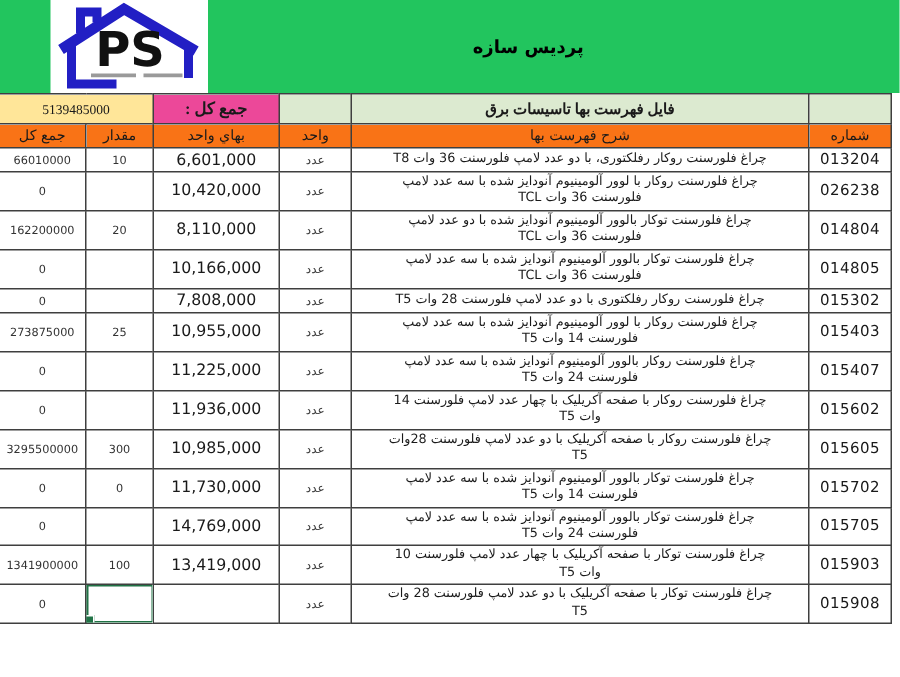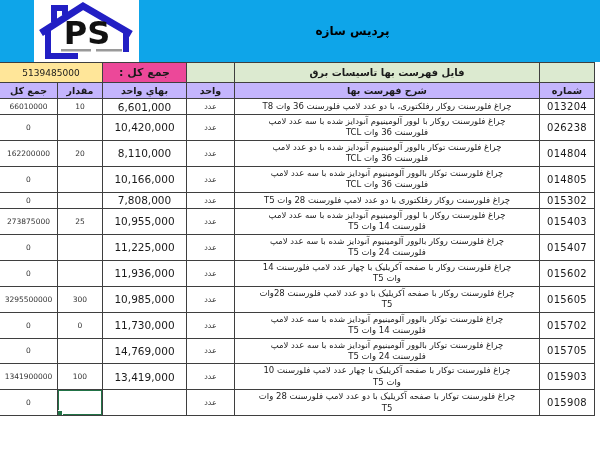--- a/index.html
+++ b/index.html
@@ -1,42 +1,42 @@
 <!DOCTYPE html>
 <html lang="fa" dir="rtl"><head>
 <meta charset="utf-8">
 <style>
   html,body{margin:0;padding:0;background:#fff;}
   .screen{
     position:relative;width:600px;height:451px;overflow:hidden;background:#fff;
     font-family:"DejaVu Sans",sans-serif;direction:rtl;
   }
   
-  .topband{position:absolute;top:0;left:0;right:0;height:62px;background:#0ea5e9;}
+  .topband{position:absolute;top:0;left:0;right:0;height:62px;background:#22c55e;}
   .title{
     position:absolute;left:105px;right:0;top:0;height:62px;
     display:flex;align-items:center;justify-content:center;
     font-size:12px;font-weight:bold;color:#000;
   }
   
   .logo{position:absolute;left:0;top:0;width:105px;height:62px;background:#fff;margin-left:34px;}
   .logo svg{display:block;}
   
   .sheet{position:absolute;top:62px;left:0;width:595px;}
   table{border-collapse:collapse;table-layout:fixed;width:595px;direction:rtl;}
   td,th{
     border:1px solid #3f3f3f;padding:0 2px;text-align:center;vertical-align:middle;
     overflow:hidden;color:#1a1a1a;background:#fff;
   }
-  .r-sub td{height:19px;}
+  .r-sub td{height:19px;font-family:Liberation Serif, serif;}
   .lg{background:#DCEAD0;}
   .subtitle-cell{font-weight:bold;font-size:10px;background:#DCEAD0;}
   .amber{background:#ec4899;font-weight:bold;font-size:11px;}
   .paleyellow{background:#FFE699;font-size:9px;}
-  .r-head th{height:14px;font-size:9.5px;font-weight:bold;background:#c4b5fd;text-align:center;}
+  .r-head th{height:14px;font-size:9.5px;font-weight:normal;background:#f97316;text-align:center;}
   tbody tr{height:16px;}
   .c-num{font-size:10px;letter-spacing:.3px;}
   .c-desc{font-size:8.5px;line-height:1.35;padding:1px 20px;}
   .c-unit{font-size:8px;color:#3a3a3a;}
   .c-price{font-size:10.5px;}
   .c-qty{font-size:7.5px;color:#333;}
   .c-total{font-size:7.5px;color:#333;margin-left:12px;}
   
   .selected{position:relative;}
   .selected::before{

